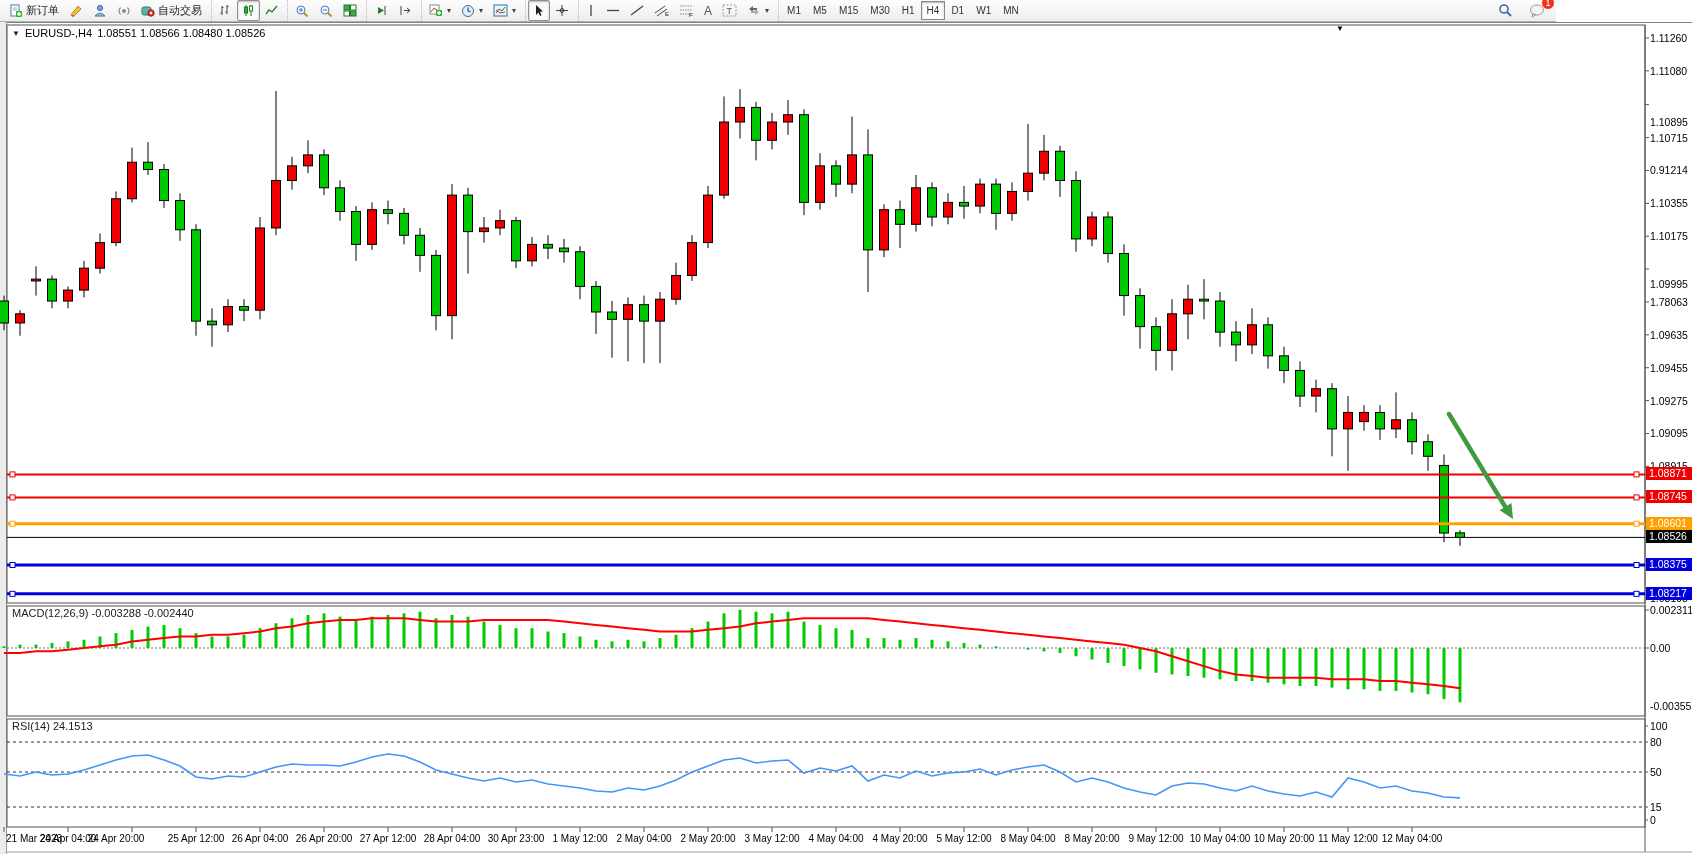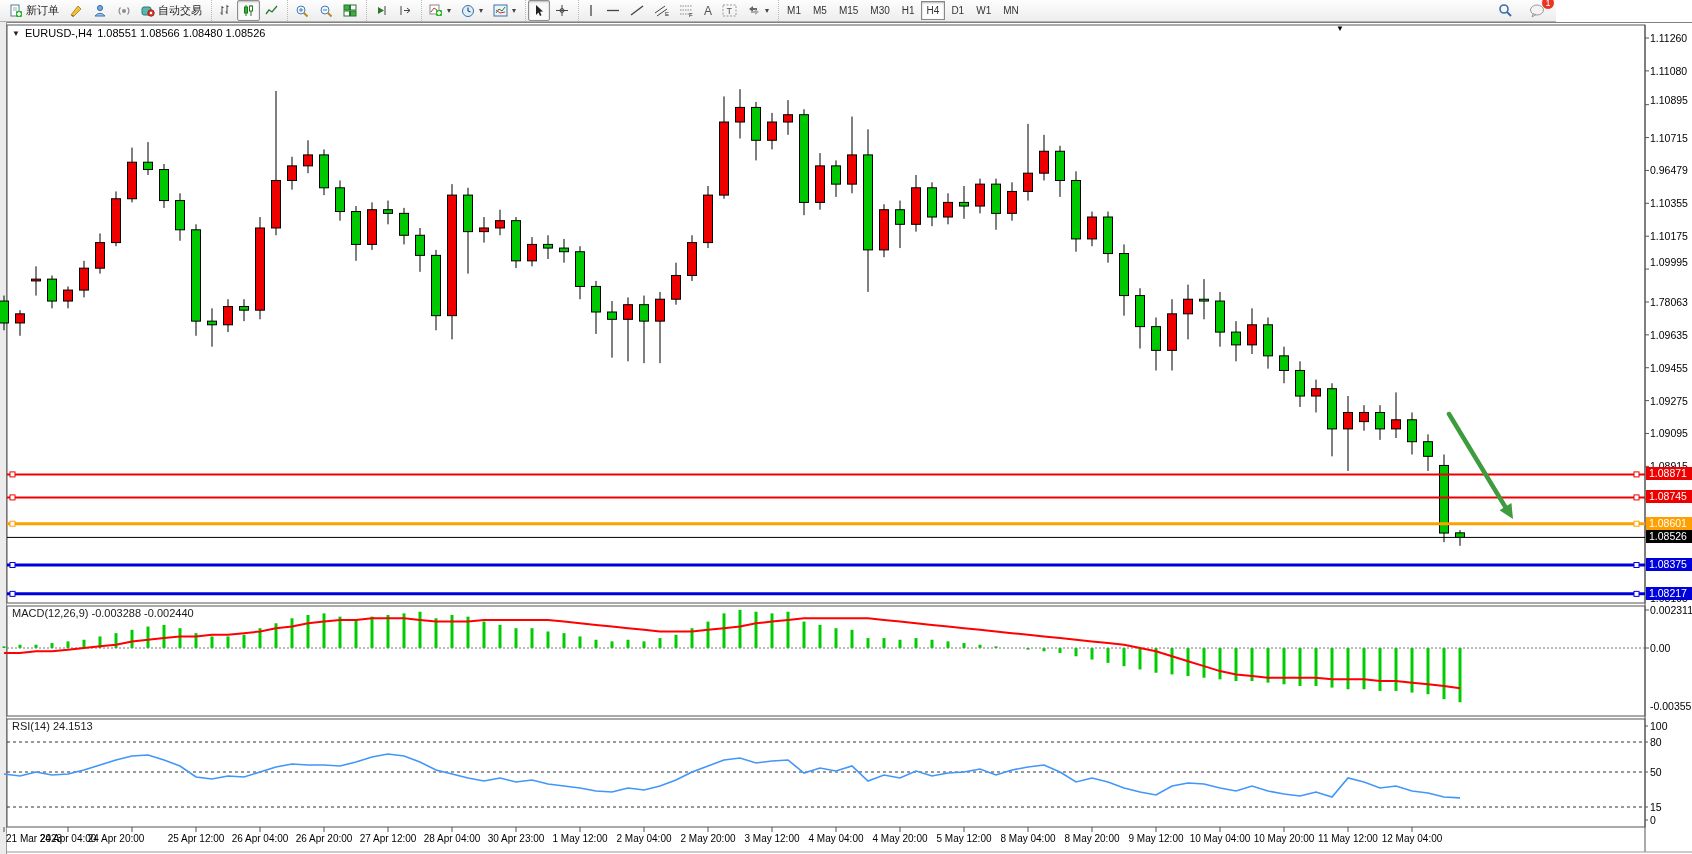--- a/index.html
+++ b/index.html
@@ -625,26 +625,26 @@
       <line x1="1092" y1="827" x2="1092" y2="832" stroke="#555"></line>
       <line x1="1156" y1="827" x2="1156" y2="832" stroke="#555"></line>
       <line x1="1220" y1="827" x2="1220" y2="832" stroke="#555"></line>
       <line x1="1284" y1="827" x2="1284" y2="832" stroke="#555"></line>
       <line x1="1348" y1="827" x2="1348" y2="832" stroke="#555"></line>
       <line x1="1412" y1="827" x2="1412" y2="832" stroke="#555"></line>
     </svg>
   <div class="overlay" id="overlay">
       <div class="ptick" style="top:32px">1.11260</div>
       <div class="ptick" style="top:64.88060000000044px">1.11080</div>
-      <div class="ptick" style="top:94px">1.10895</div>
+      <div class="ptick" style="top:116px">1.10895</div>
       <div class="ptick" style="top:131.55514999999917px">1.10715</div>
-      <div class="ptick" style="top:164.43574999999962px">0.96479</div>
+      <div class="ptick" style="top:164.43574999999962px">0.91214</div>
       <div class="ptick" style="top:197.31635000000006px">1.10355</div>
       <div class="ptick" style="top:230.19695000000047px">1.10175</div>
-      <div class="ptick" style="top:256px">1.09995</div>
+      <div class="ptick" style="top:278px">1.09995</div>
       <div class="ptick" style="top:295.95815000000135px">1.78063</div>
       <div class="ptick" style="top:328.83875000000177px">1.09635</div>
       <div class="ptick" style="top:361.71935000000224px">1.09455</div>
       <div class="ptick" style="top:394.5999499999986px">1.09275</div>
       <div class="ptick" style="top:427.480549999999px">1.09095</div>
       <div class="ptick" style="top:460.36114999999944px">1.08915</div>
       <div class="ptick" style="top:493.2417499999999px">1.08735</div>
       <div class="ptick" style="top:526.1223500000003px">1.08555</div>
       <div class="ptick" style="top:559.0029500000007px">1.08375</div>
       <div class="ptick" style="top:591.8835500000012px">1.08195</div>

